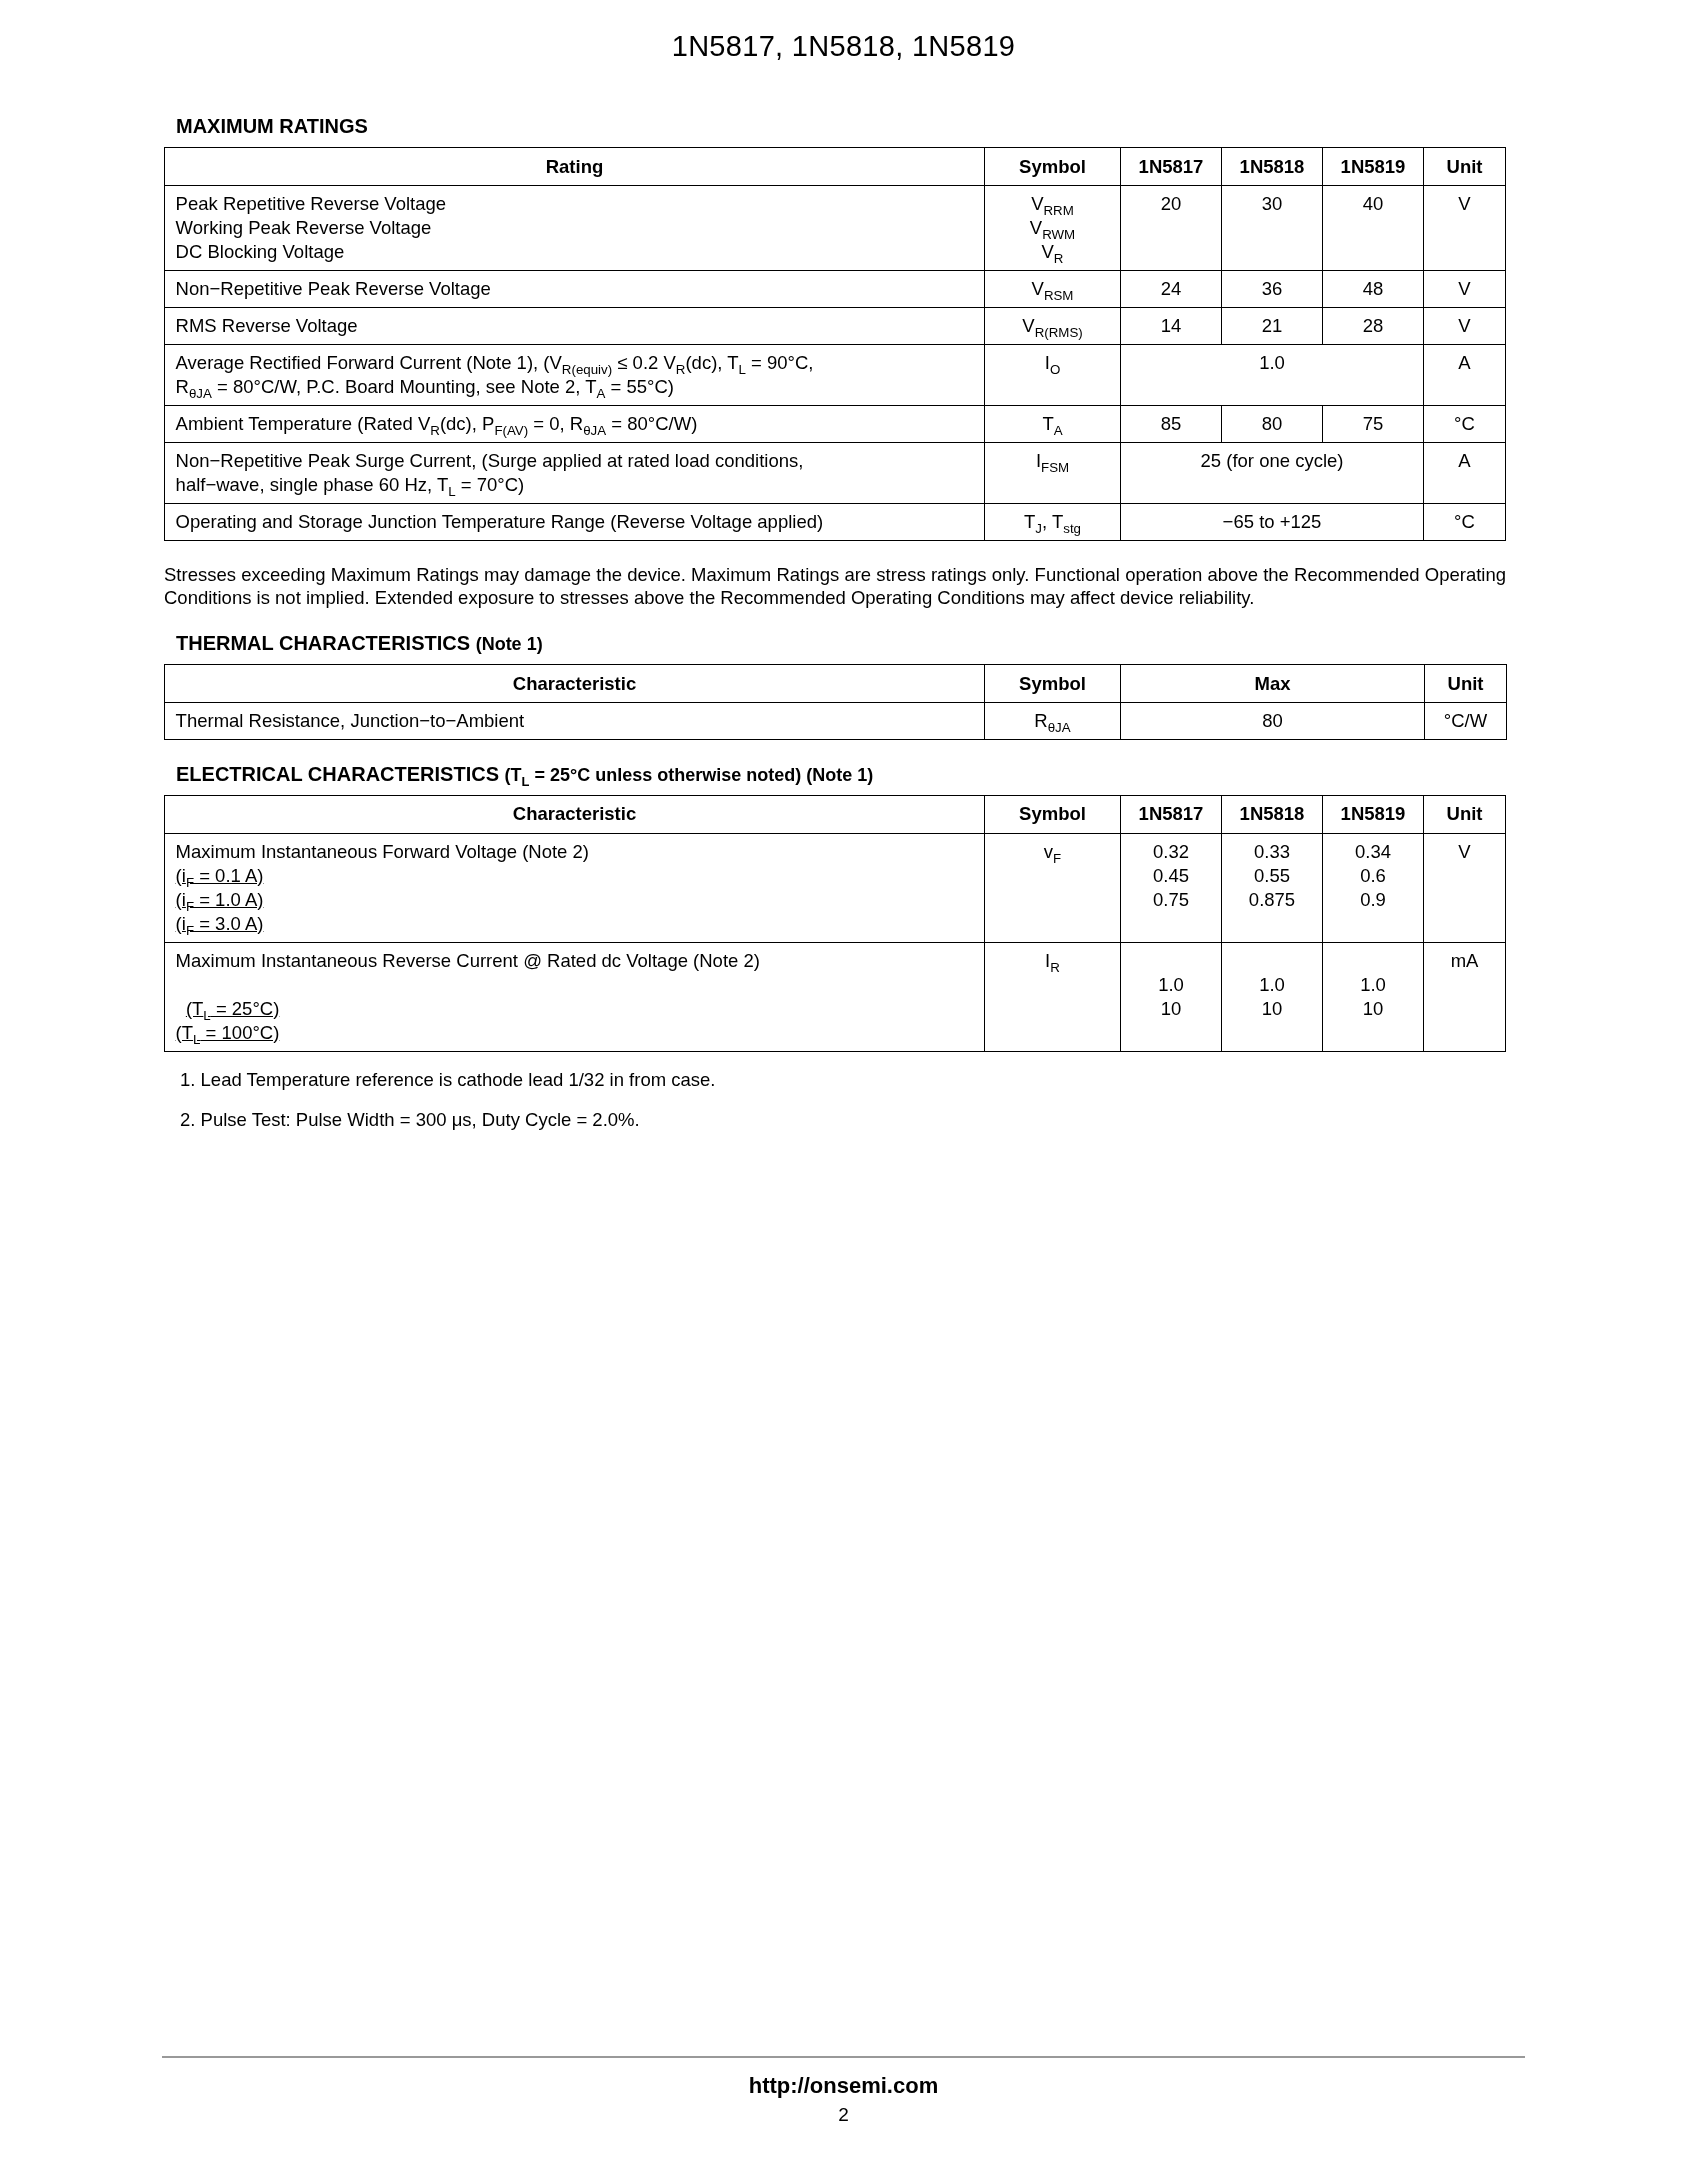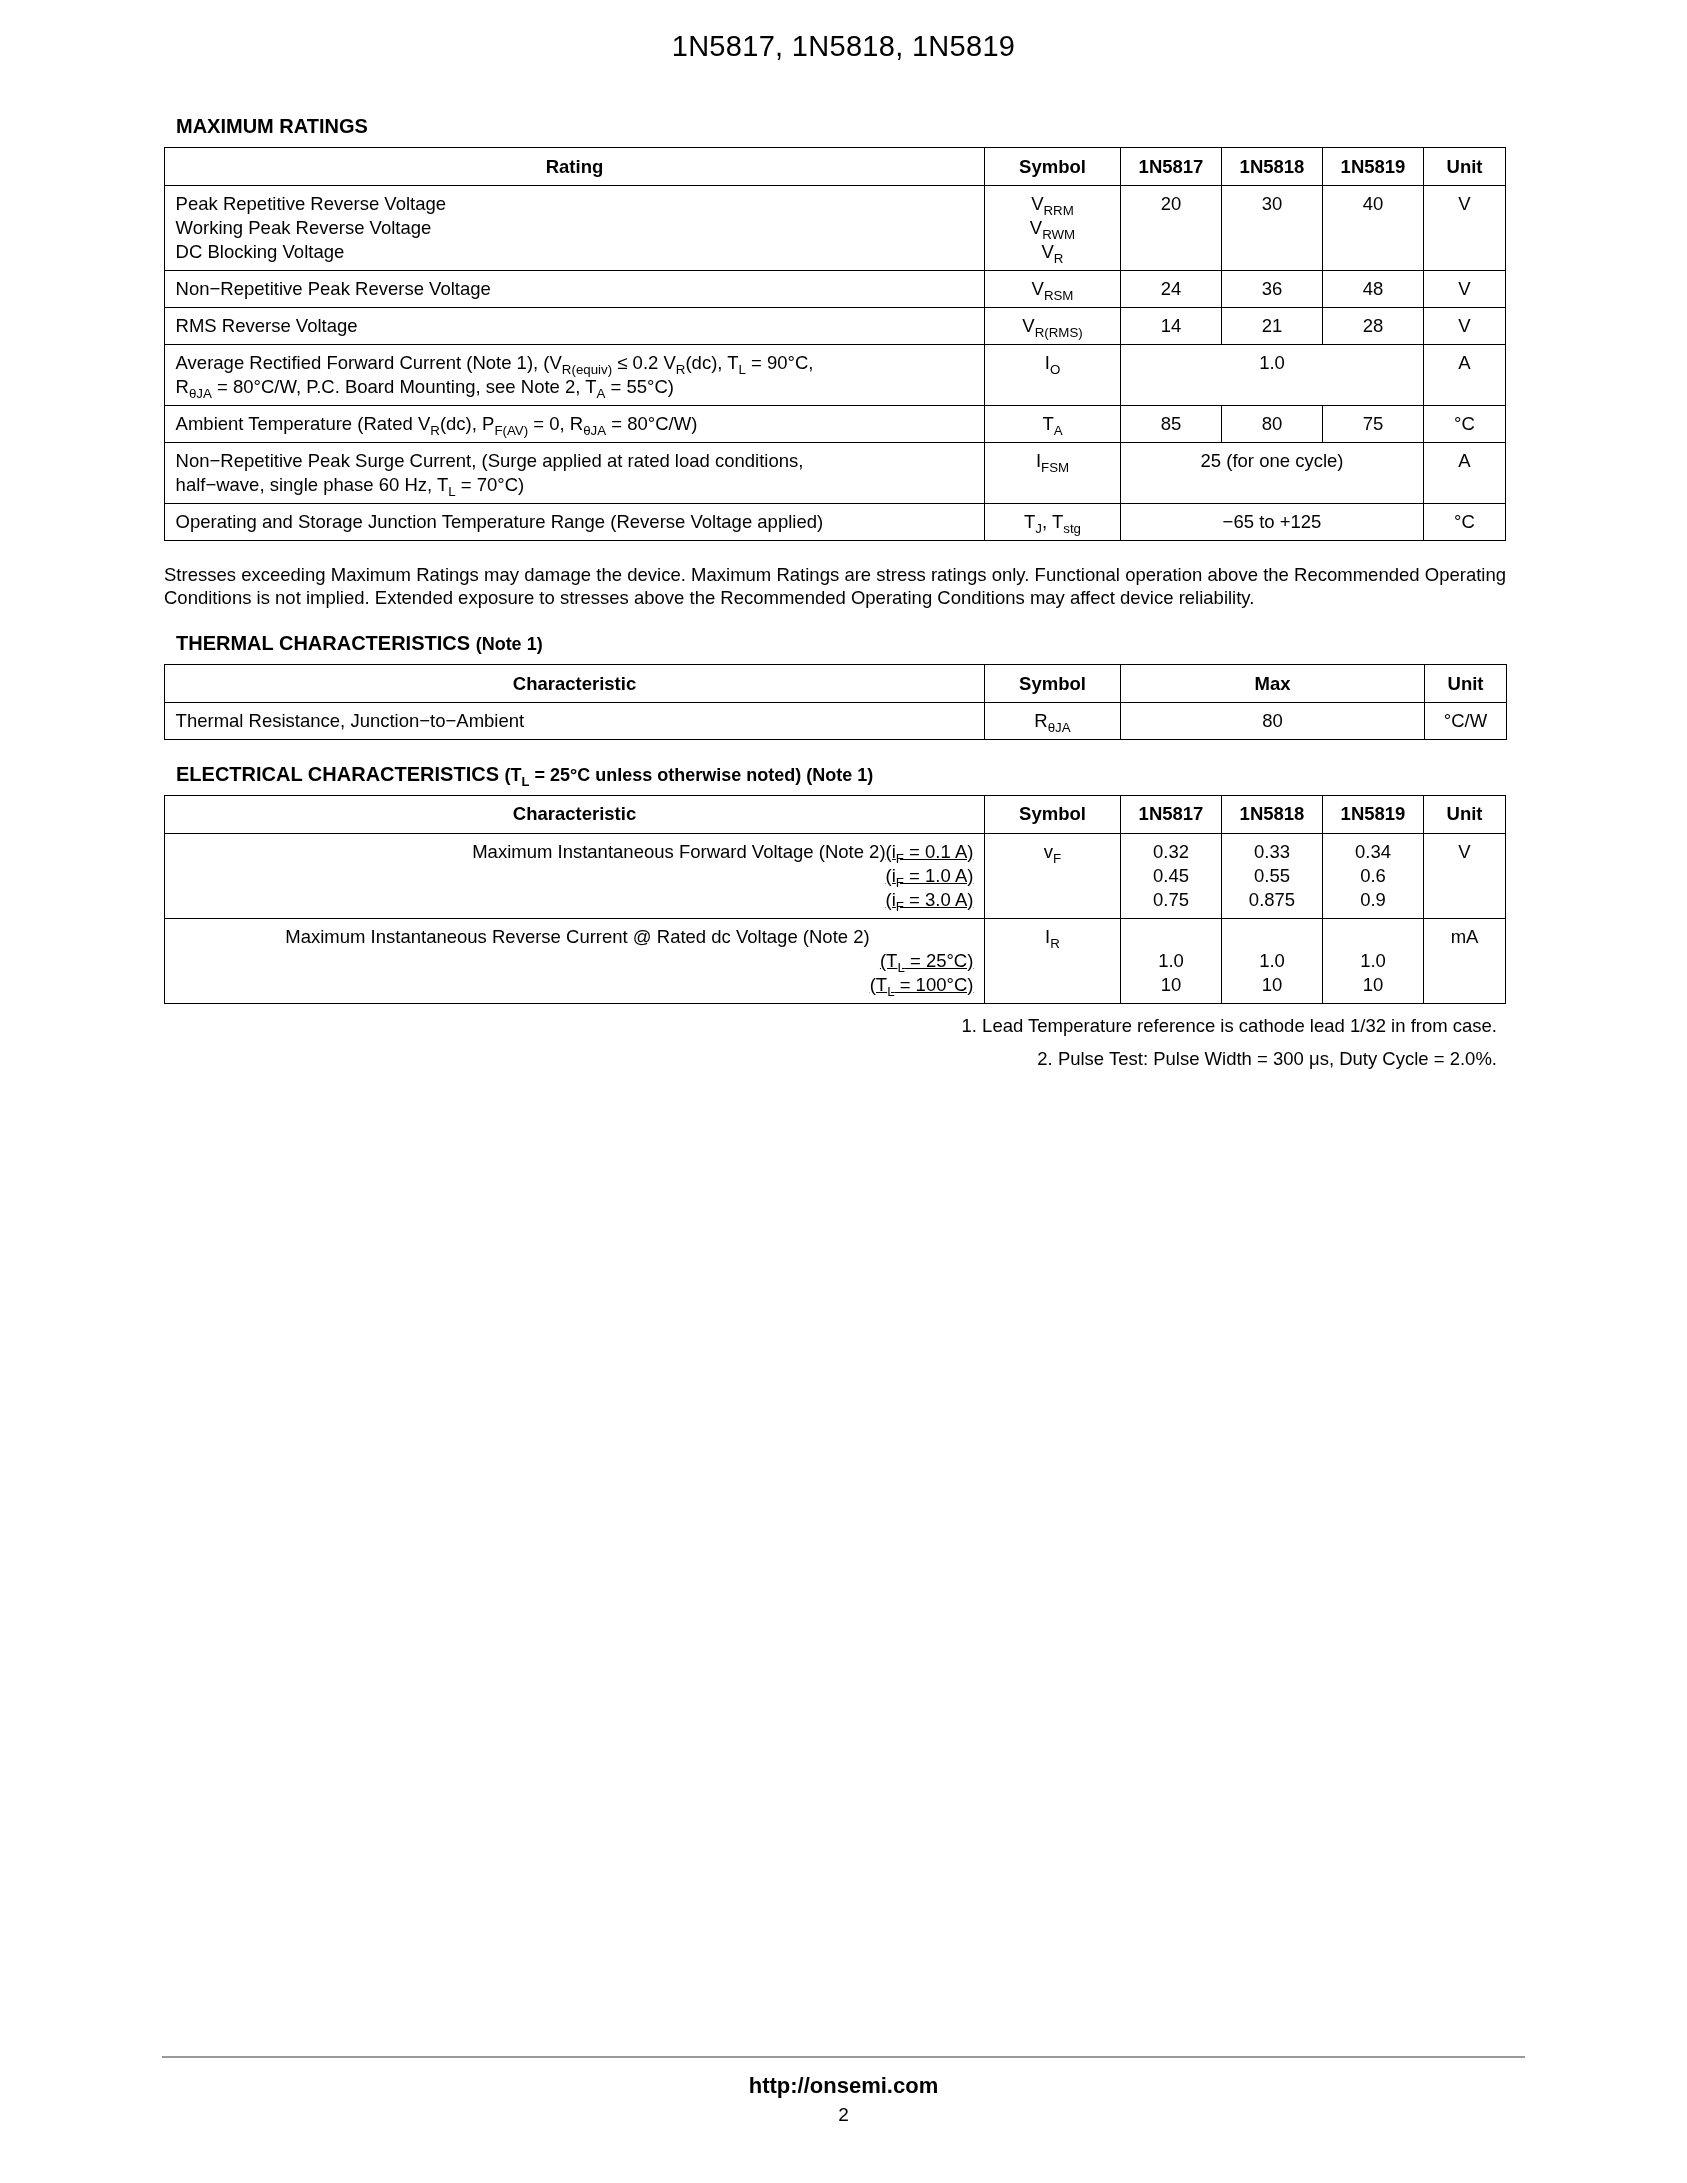--- a/index.html
+++ b/index.html
@@ -42,24 +42,24 @@
     height: 38px; padding: 4px 5px;
   }
   td.c-center { text-align: center; }
   td.c-rating { text-align: left; }
   sub { font-size: 72%; line-height: 0; }
   .stress {
     margin: 22px 0 0 0;
     font-size: 18.5px; line-height: 23px;
     text-align: justify;
   }
-  .char-flex { display: flex; justify-content: flex-end; align-items: flex-start; }
+  .char-flex { display: flex; justify-content: flex-end; align-items: flex-start; flex-direction: column; }
   .char-flex .conds { text-align: right; white-space: nowrap; text-decoration: underline; }
   .footnotes { margin: 10.6px 0 0 0; font-size: 18.5px; line-height: 24px; }
-  .footnotes p { margin: 9px; text-align: right; }
+  .footnotes p { margin: 16px; }
   .footer {
     position: absolute; left: 162px; top: 2056px;
     width: 1363px; text-align: center;
   }
   .footer-divider { border-top: 2px solid #999; height: 0; }
   .footer-url {
     display: inline-block; margin-top: 14.6px;
     font-size: 22px; font-weight: bold; color: #000; text-decoration: none;
   }
   .page-number { margin-top: 5.3px; font-size: 19px; }

